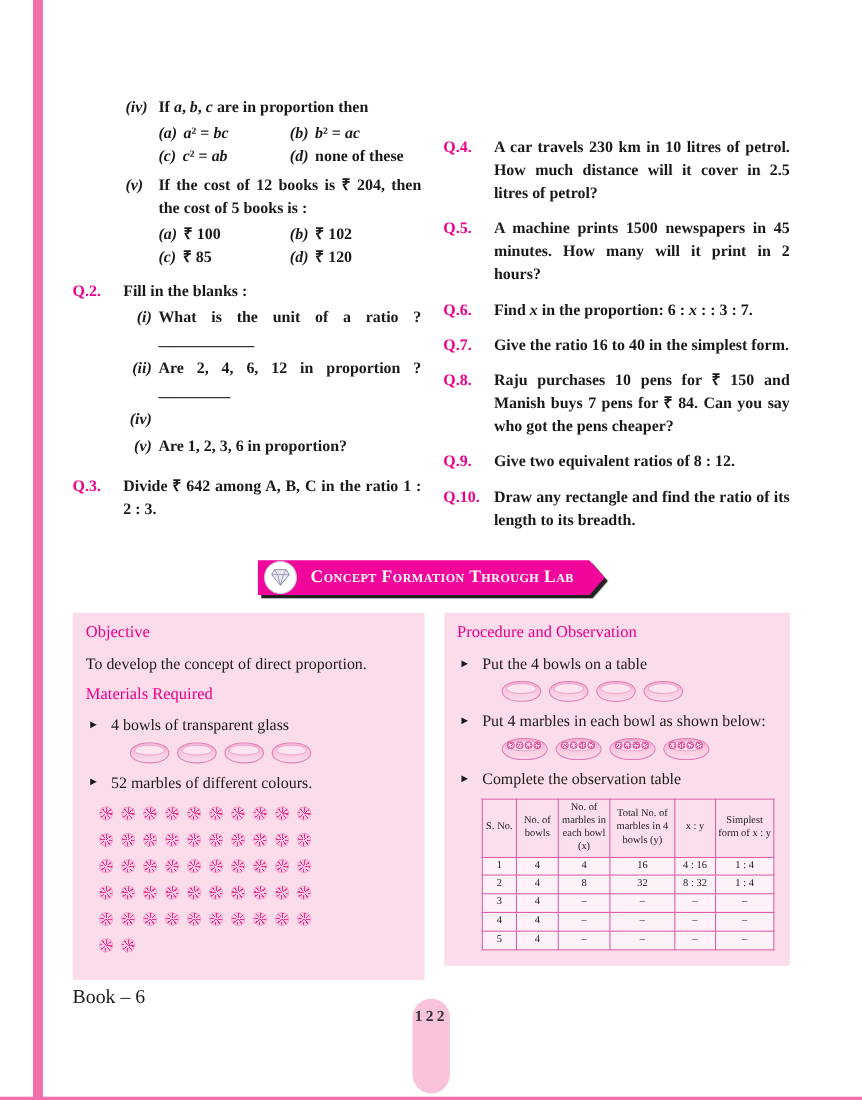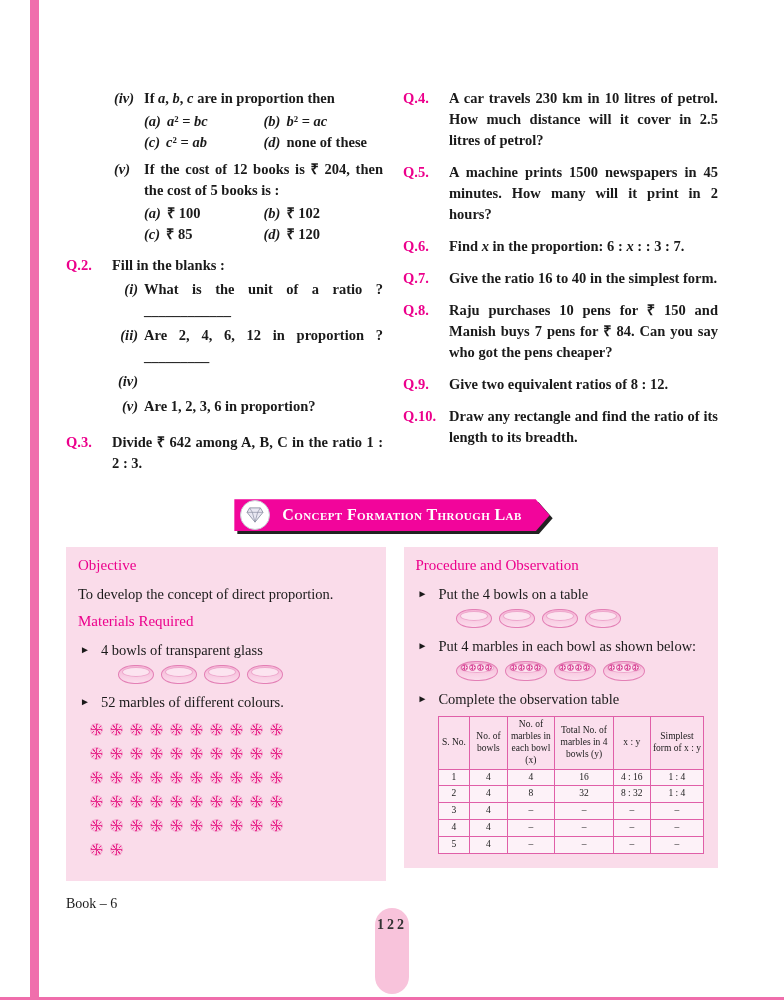--- a/index.html
+++ b/index.html
@@ -7,21 +7,21 @@
   .page{position:relative;width:784px;height:1000px;background:#fff;overflow:hidden;
         font-family:"Liberation Serif",serif;color:#1a1a1a;}
   .edge-strip{position:absolute;left:30px;top:0;width:9px;height:100%;background:var(--strip,#F06EAC);}
   .bottom-line{position:absolute;left:0;bottom:0;width:100%;height:3px;background:var(--strip,#F06EAC);}
   .content{position:absolute;left:66px;top:88px;width:652px;}
 
   
   .cols{display:flex;gap:20px;font-weight:bold;}
   .col{font-size:14.5px;line-height:1.45;}
   .col-left{width:317px;}
-  .col-right{width:315px;}
+  .col-right{width:315px;margin-top:36px;}
 
   .si{display:flex;padding-left:48px;margin-bottom:6px;}
   .si-label{flex:none;width:30px;font-style:italic;}
   .si-body{flex:1;}
   .si-text{text-align:justify;}
   .opts{display:flex;flex-wrap:wrap;margin-top:2px;}
   .opt{width:50%;white-space:nowrap;}
   .opt-label{font-style:italic;margin-right:6px;}
 
   .q{display:flex;margin-bottom:11px;}
@@ -75,21 +75,21 @@
 
   
   .obs-table{border-collapse:collapse;table-layout:fixed;width:calc(100% - 24px);margin:6px 0 0 22px;
              font-size:9.5px;line-height:1.25;background:#fff;}
   .obs-table th,.obs-table td{border:1px solid #E05FA8;text-align:center;vertical-align:middle;padding:2px 2px;}
   .obs-table th{font-weight:normal;background:#FBDFED;}
   .obs-table td{background:#FDF2F8;height:16px;}
   .c0{width:12%;} .c1{width:14%;} .c2{width:18%;} .c3{width:22%;} .c4{width:14%;} .c5{width:20%;}
 
   
-  .book-label{position:absolute;left:66px;top:896px;font-size:14px;}
+  .book-label{position:absolute;left:66px;top:896px;font-size:18px;}
   .page-badge{position:absolute;left:50%;bottom:6px;transform:translateX(-50%);
               width:34px;height:86px;border-radius:19px;background:var(--badge_bg,#F8C3DB);}
   .page-number{display:block;margin-top:9px;text-align:center;font-weight:bold;font-size:14px;
               letter-spacing:3px;color:#333;}
 </style>
 </head>
 <body>
 
 <div class="page">
   <div class="edge-strip"></div>

